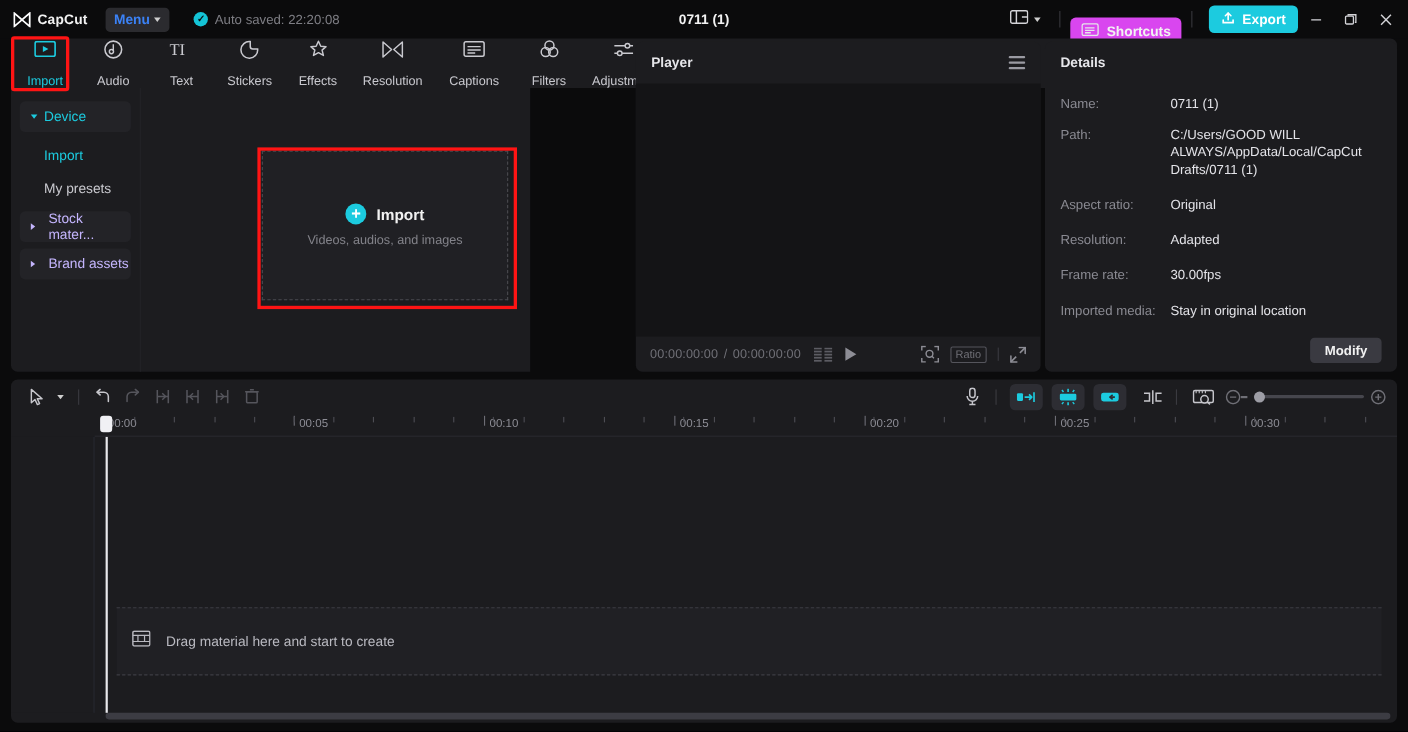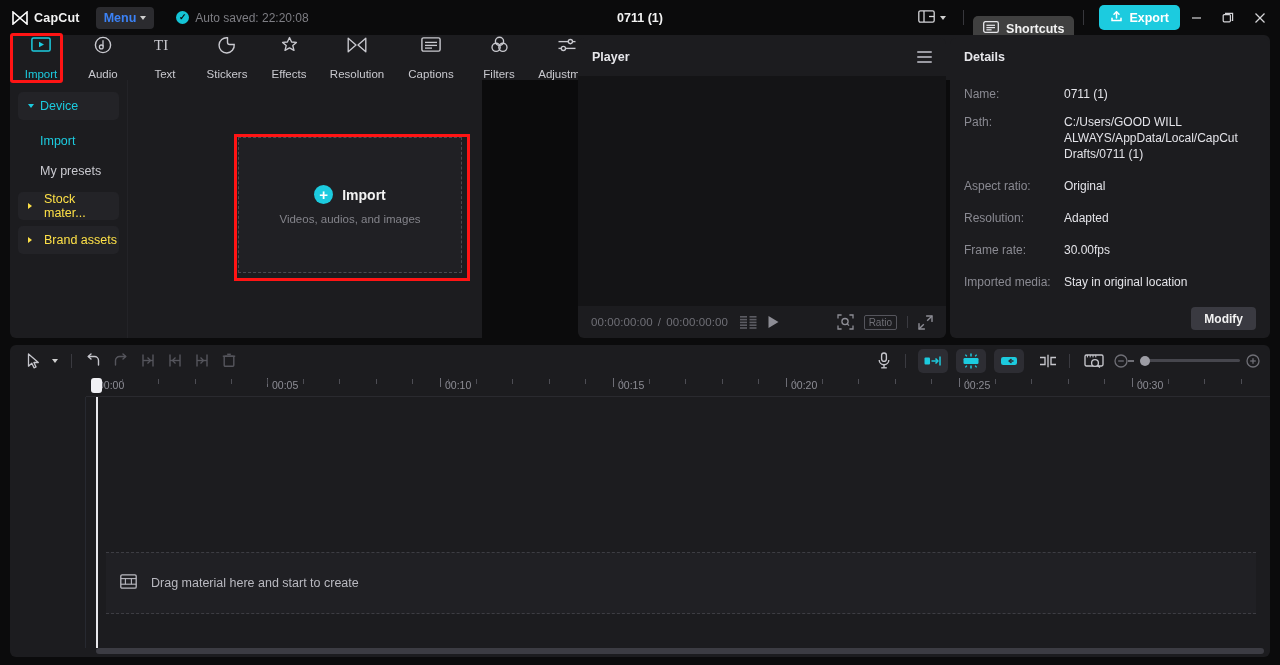--- a/index.html
+++ b/index.html
@@ -33,21 +33,21 @@
   }
   .autosave-txt { color: #7e7e84; font-size: 12px; }
   .proj-title {
     position: absolute; left: 0; right: 0; text-align: center;
     color: #f2f2f2; font-size: 12.5px; font-weight: bold; pointer-events: none;
   }
   .tb-right { margin-left: auto; display: flex; align-items: center; gap: 0; padding-right: 4px; }
   .layout-btn { display: flex; align-items: center; gap: 5px; padding: 4px 8px; cursor: pointer; }
   .vsep { width: 1px; height: 15px; background: #37373c; margin: 0 9px; }
   .shortcuts-btn {
-    height: 26px; padding: 0 10px; border-radius: 5px; background: #404040;
+    height: 26px; padding: 0 10px; border-radius: 5px; background: #d946ef;
     display: flex; align-items: center; gap: 7px; cursor: pointer;
     color: #f2f2f2; font-size: 12.5px; font-weight: bold; margin-top: 22px;
   }
   .export-btn {
     height: 25px; padding: 0 11px; border-radius: 5px; background: #1ccbdf;
     display: flex; align-items: center; gap: 6px; cursor: pointer;
     color: #ffffff; font-size: 12.5px; font-weight: bold; margin-left: 6px;
   }
   .wbtn { width: 32px; height: 34px; display: flex; align-items: center; justify-content: center; cursor: pointer; color: #d4d4d8; }
 
@@ -74,21 +74,21 @@
     position: absolute; top: 80px; left: 10px; width: 472px; height: 258px;
     background: #1c1c1f; border-radius: 0 0 0 6px; display: flex;
   }
   .side-nav { width: 118px; height: 100%; padding: 12px 8px 0 8px; border-right: 1px solid #232327; }
   .nav-group {
     height: 28px; border-radius: 5px; background: #232327; display: flex;
     align-items: center; padding-left: 10px; gap: 6px; cursor: pointer;
     font-size: 12.5px; margin-bottom: 6px;
   }
   .nav-group.open { color: #1ccbdf; }
-  .nav-group.closed { color: #fde047; background: #232327; gap: 12px; }
+  .nav-group.closed { color: #c4b5fd; background: #232327; gap: 12px; }
   .tri-down { width: 0; height: 0; border-left: 3.5px solid transparent; border-right: 3.5px solid transparent; border-top: 4.5px solid currentColor; }
   .tri-right { width: 0; height: 0; border-top: 3.5px solid transparent; border-bottom: 3.5px solid transparent; border-left: 4.5px solid currentColor; }
   .nav-item {
     height: 30px; display: flex; align-items: center; padding-left: 22px;
     font-size: 12.5px; color: #c9c9cf; cursor: pointer; border-radius: 5px;
   }
   .nav-item.active { color: #1ccbdf; }
   .media-area { flex: 1; position: relative; }
   .dropzone {
     position: absolute; left: 110px; top: 57px; width: 224px; height: 136px;

